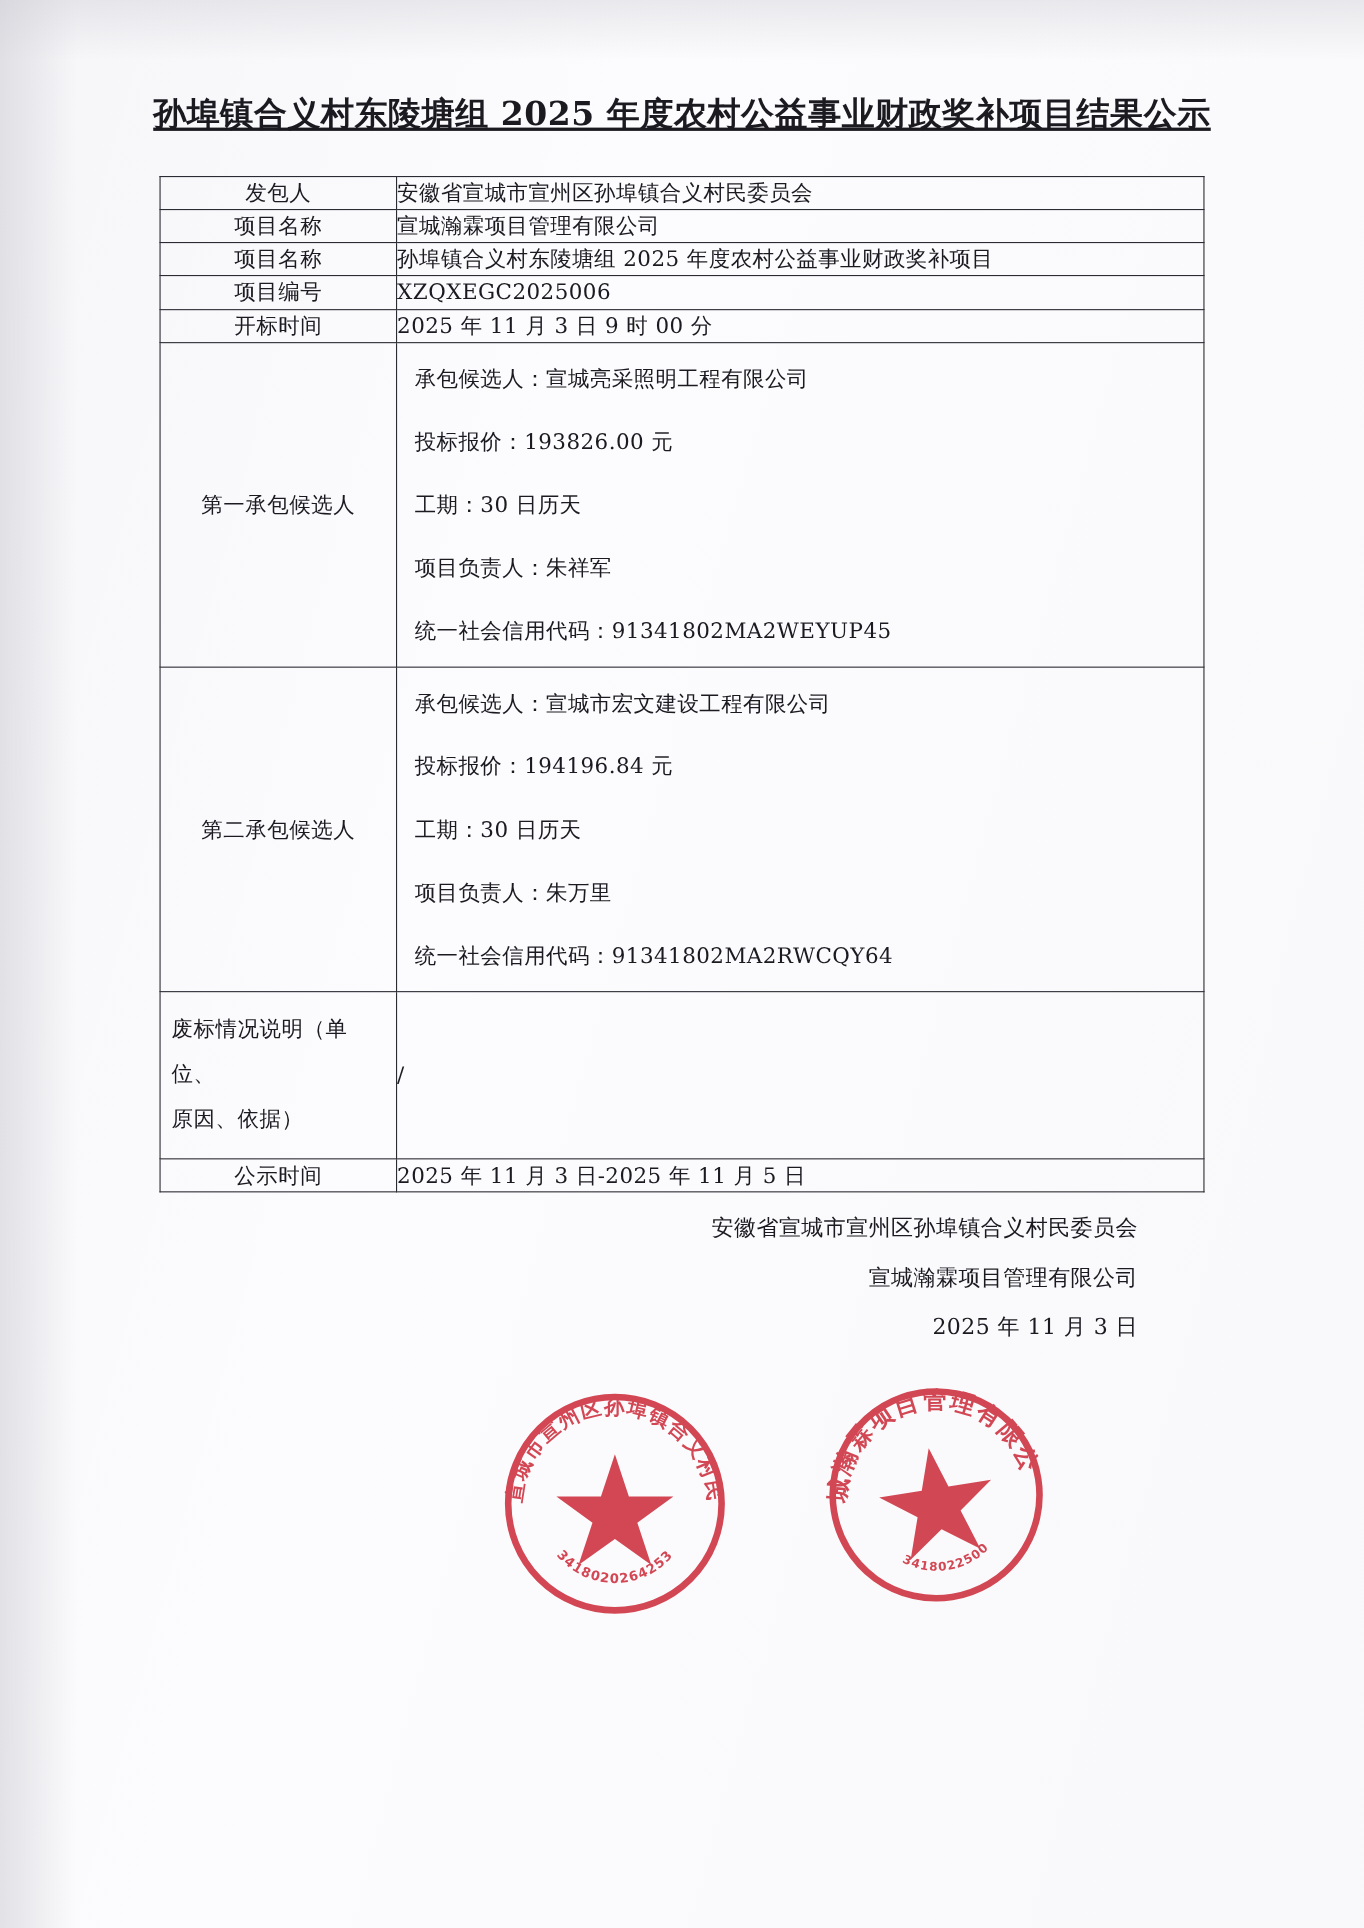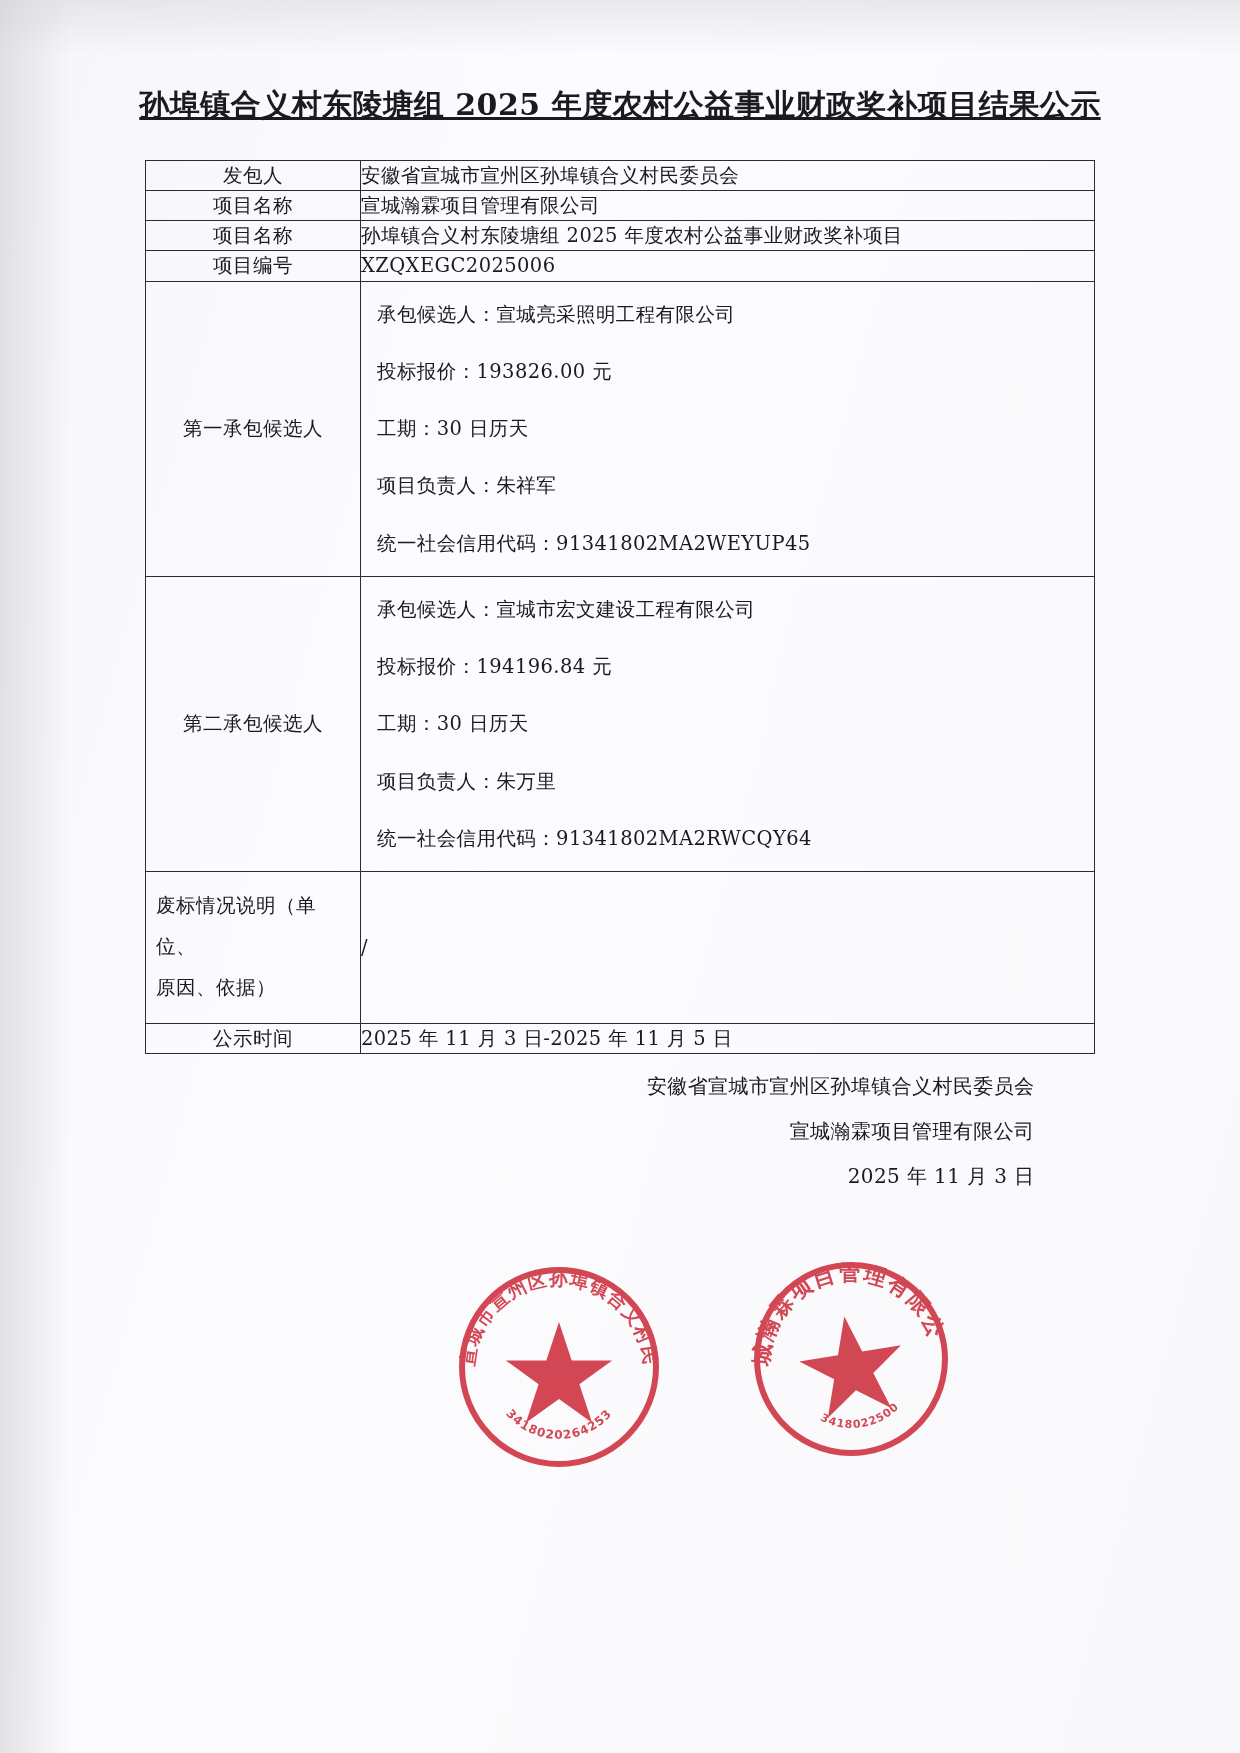--- a/index.html
+++ b/index.html
@@ -148,20 +148,24 @@
         <td class="label">项目名称</td>
         <td class="value">宣城瀚霖项目管理有限公司</td>
       </tr>
       <tr>
         <td class="label">项目名称</td>
         <td class="value">孙埠镇合义村东陵塘组 2025 年度农村公益事业财政奖补项目</td>
       </tr>
       <tr>
         <td class="label">项目编号</td>
         <td class="value">XZQXEGC2025006</td>
+      </tr>
+      <tr>
+        <td class="label">开标时间</td>
+        <td class="value">2025 年 11 月 3 日 9 时 00 分</td>
       </tr>
 
       <tr>
         <td class="label">第一承包候选人</td>
         <td class="value multi">
           <div class="cand-line">承包候选人：宣城亮采照明工程有限公司</div>
           <div class="cand-line">投标报价：193826.00 元</div>
           <div class="cand-line">工期：30 日历天</div>
           <div class="cand-line">项目负责人：朱祥军</div>
           <div class="cand-line">统一社会信用代码：91341802MA2WEYUP45</div>

